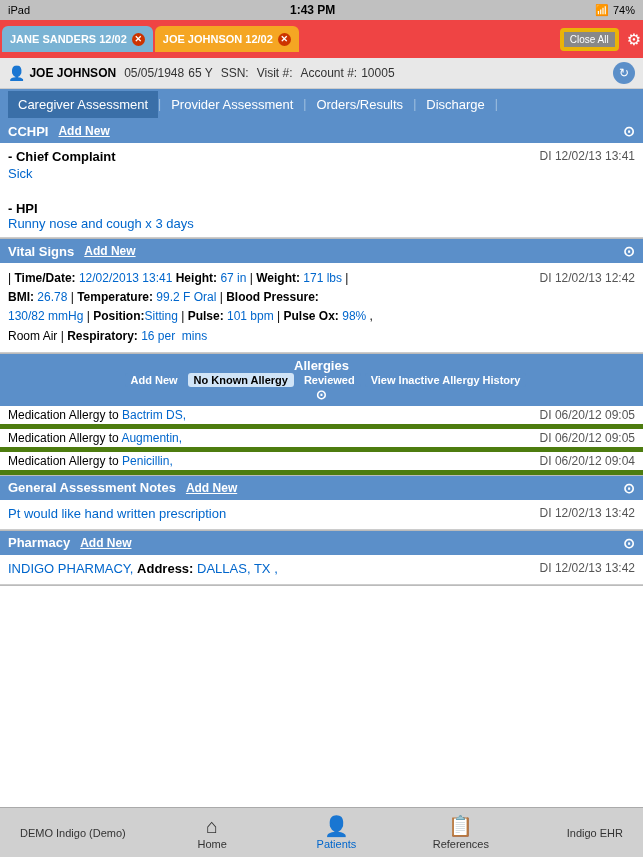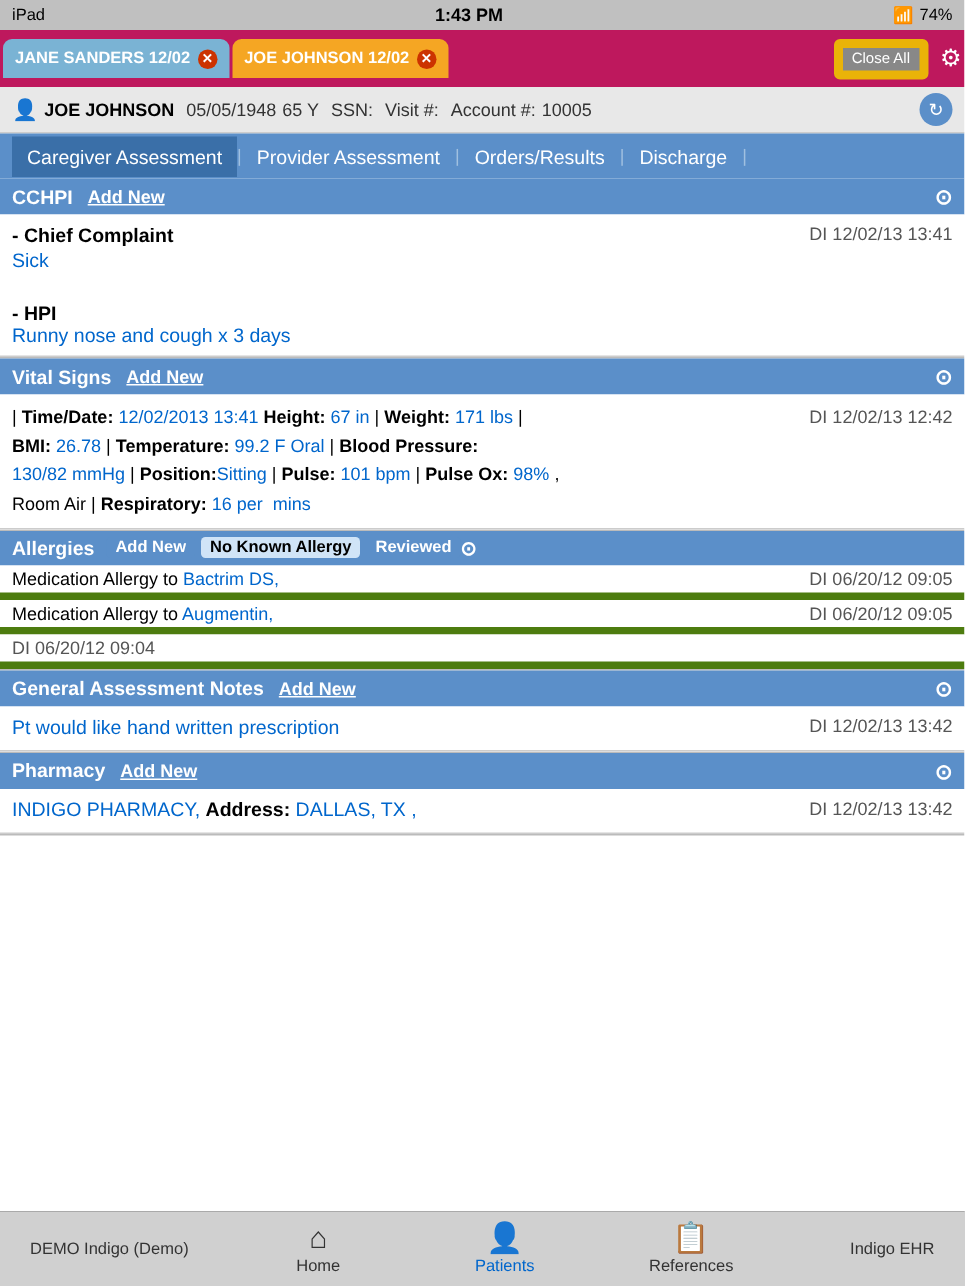--- a/index.html
+++ b/index.html
@@ -24,21 +24,21 @@
       height: 20px;
     }
     .status-bar-left { font-size: 11px; }
     .status-bar-center { font-size: 12px; font-weight: bold; }
     .status-bar-right { font-size: 11px; display: flex; align-items: center; gap: 4px; }
 
     
     .tab-bar {
       display: flex;
       align-items: center;
-      background: #be185d;
+      background: #ef4444;
       height: 38px;
       padding: 0 2px;
     }
     .patient-tab {
       display: flex;
       align-items: center;
       padding: 4px 8px;
       border-radius: 6px 6px 0 0;
       font-size: 11px;
       font-weight: bold;
@@ -70,21 +70,21 @@
       cursor: pointer;
     }
     .close-all-btn {
       margin-left: auto;
       background: #888;
       color: #fff;
       font-size: 10px;
       padding: 2px 6px;
       border-radius: 4px;
       cursor: pointer;
-      border: 6px solid #eab308;
+      border: 4px solid #eab308;
       margin-right: 4px;
     }
 
     
     .patient-info-bar {
       background: #e8e8e8;
       display: flex;
       align-items: center;
       padding: 4px 8px;
       border-bottom: 1px solid #ccc;
@@ -208,20 +208,21 @@
 
     
     .allergies-header {
       background: #5b8fc9;
       color: #fff;
       display: flex;
       align-items: center;
       padding: 4px 8px;
       font-size: 13px;
       font-weight: bold;
+      flex-direction: column;
     }
     .allergy-actions {
       display: flex;
       align-items: center;
       gap: 4px;
       font-size: 11px;
     }
     .allergy-pill {
       background: #5b8fc9;
       color: #fff;
@@ -403,37 +404,41 @@
     </div>
   </div>
 
   <div class="section-block">
     <div class="allergies-header">
       <span class="section-title">Allergies</span>
       <div class="allergy-actions" style="margin-left:8px;">
         <span class="allergy-pill">Add New</span>
         <span class="allergy-pill-light">No Known Allergy</span>
         <span class="allergy-pill">Reviewed</span>
+        <span class="allergy-pill">View Inactive Allergy History</span>
       </div>
       <span class="collapse-icon">⊙</span>
     </div>
     <div>
       <div class="allergy-row allergy-row-bg">
         <span>
           <span>Medication Allergy to </span><a class="link-text">Bactrim DS,</a>
         </span>
         <span class="di-text">DI 06/20/12 09:05</span>
       </div>
       <div class="allergy-row">
         <span>
           <span>Medication Allergy to </span><a class="link-text">Augmentin,</a>
         </span>
         <span class="di-text">DI 06/20/12 09:05</span>
       </div>
       <div class="allergy-row allergy-row-bg">
+        <span>
+          <span>Medication Allergy to </span><a class="link-text">Penicillin,</a>
+        </span>
         <span class="di-text">DI 06/20/12 09:04</span>
       </div>
     </div>
   </div>
 
   <div class="section-block">
     <div class="section-header">
       <span class="section-title">General Assessment Notes</span>
       <span class="add-new-btn">Add New</span>
       <span class="collapse-icon">⊙</span>

